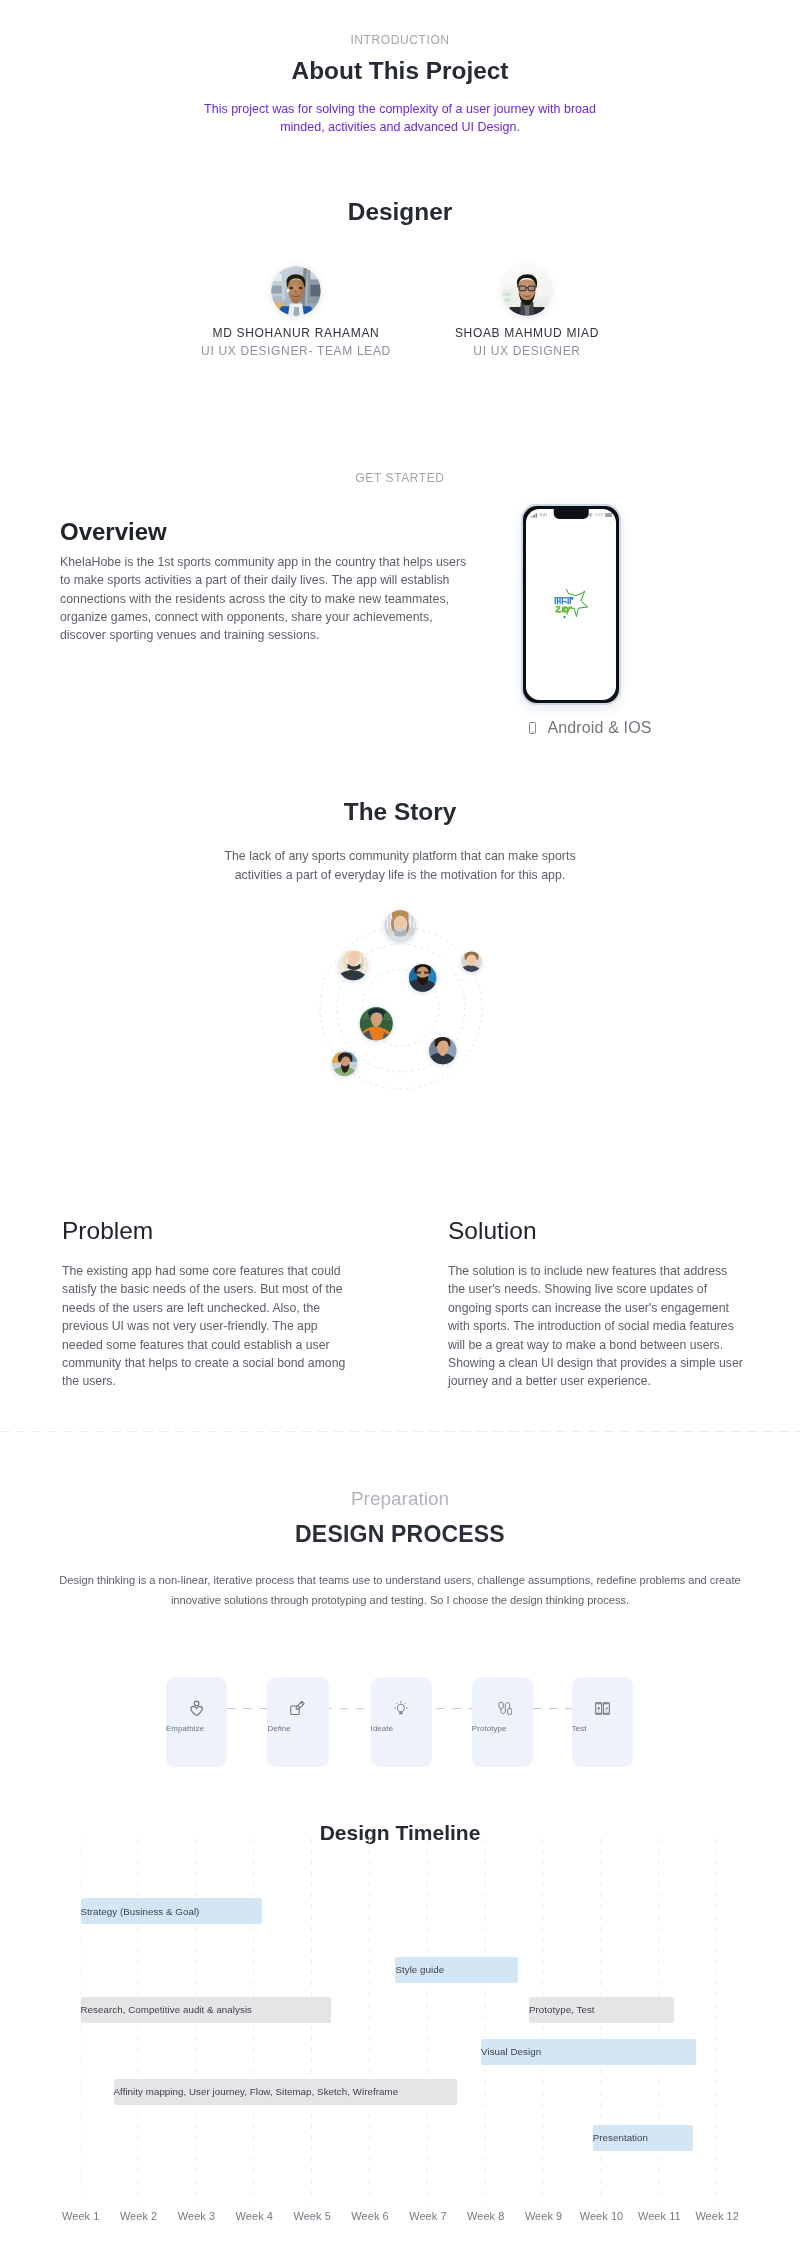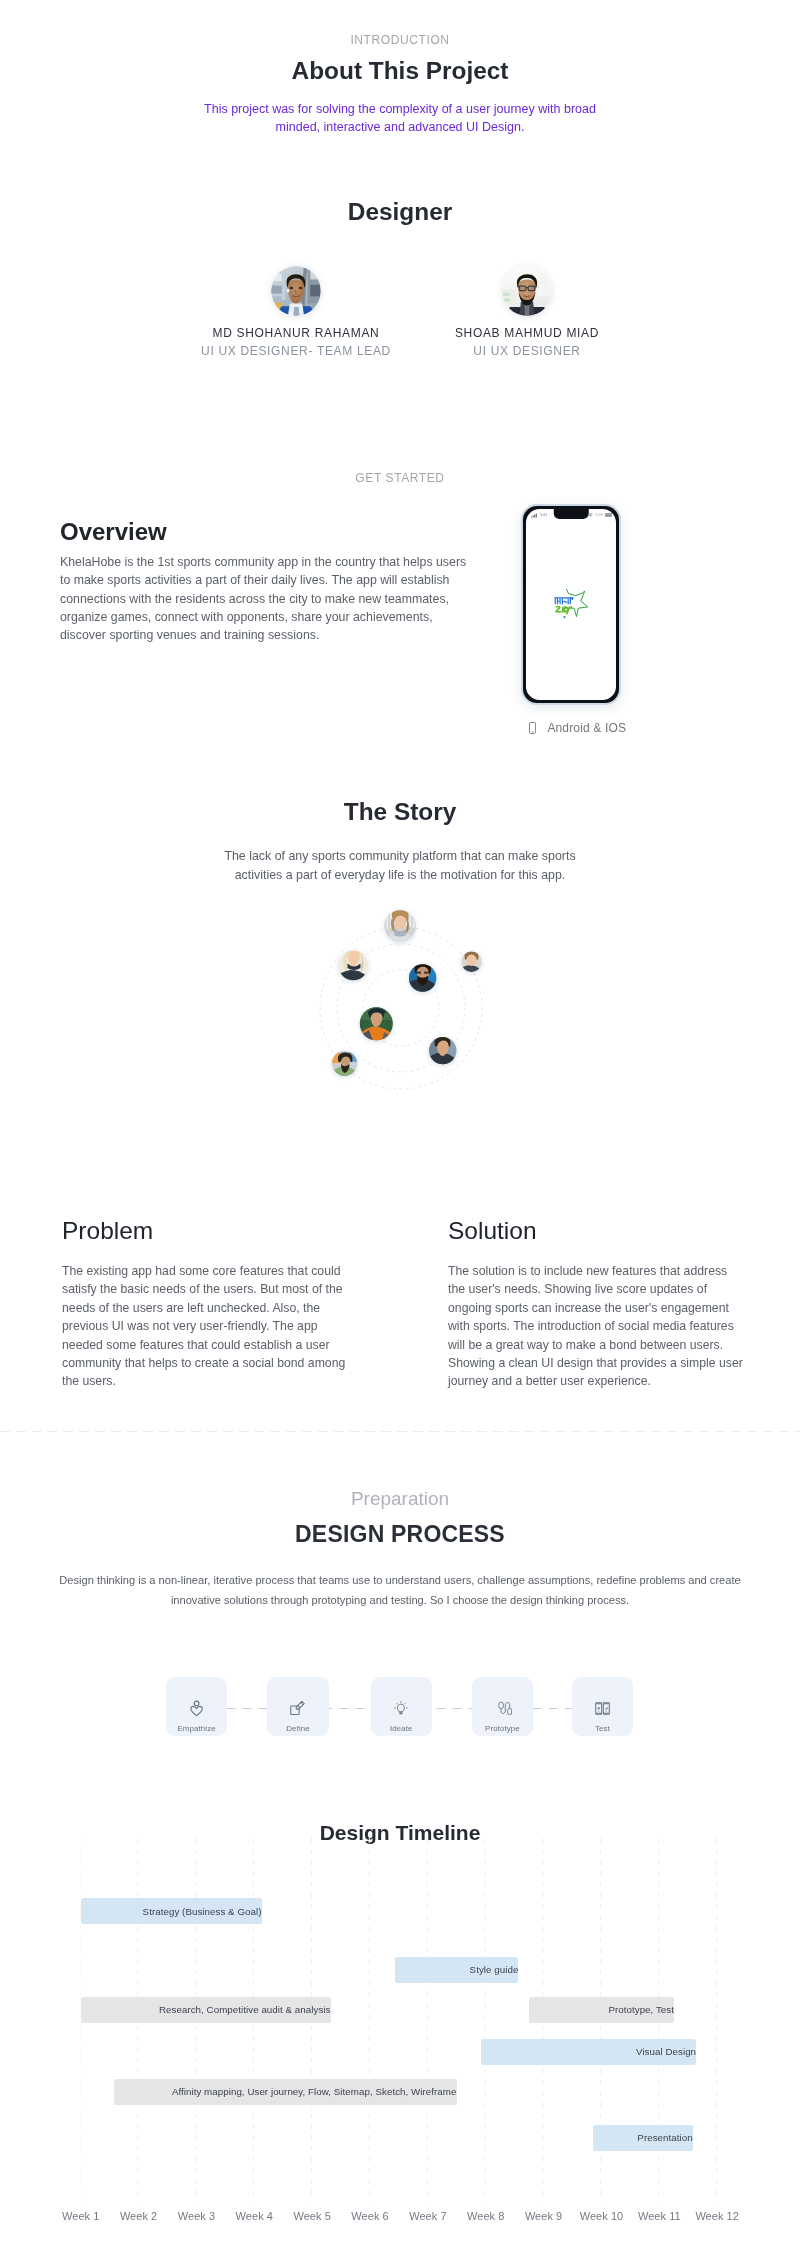--- a/index.html
+++ b/index.html
@@ -44,21 +44,21 @@
   .phone-screen:after{content:"";position:absolute;right:-4.1px;top:50px;width:1.6px;height:24px;border-radius:1px;background:#c4d0dd;}
   .phone-notch{position:absolute;left:50%;top:-1px;transform:translateX(-50%);width:34.5px;height:11.2px;
     background:#0d1117;border-radius:0 0 5.6px 5.6px;}
   .status-left{position:absolute;left:5px;top:4px;display:flex;align-items:center;gap:1.6px;}
   .status-right{position:absolute;right:4px;top:4px;display:flex;align-items:center;gap:1.6px;}
   .status-txt{font-size:3.6px;color:#6a7077;letter-spacing:.1px;}
   .status-txt.tiny{font-size:3.2px;color:#9aa0a7;}
   .battery-box{display:inline-block;width:7px;height:3.4px;border-radius:1px;background:#9aa1a9;}
   .phone-logo{position:absolute;left:50%;top:50%;transform:translate(-50%,-47%);}
   .platform{position:absolute;left:529px;top:721px;width:199px;white-space:nowrap;display:flex;align-items:center;justify-content:flex-start;gap:11.3px;}
-  .platform-txt{font-size:12px;color:#71777f;letter-spacing:.15px;line-height:14px;}
+  .platform-txt{font-size:16px;color:#71777f;letter-spacing:.15px;line-height:14px;}
 
   
   .sec-story{position:absolute;left:0;top:0;width:800px;}
   .story-title{position:absolute;left:0;top:798px;width:800px;line-height:27px;}
   .story-body{position:absolute;left:0;top:847px;width:800px;margin:0;text-align:center;
     font-size:12.4px;line-height:18.5px;color:#5b6069;}
   .orbit-wrap{position:absolute;left:316px;top:920px;width:186px;height:186px;overflow:visible;}
   .orbit-wrap svg{overflow:visible;}
 
   
@@ -73,53 +73,53 @@
   .pr-eyebrow{position:absolute;left:0;top:1488px;width:800px;text-align:center;
     font-size:19px;color:#b0b4ba;line-height:22px;}
   .pr-title{position:absolute;left:0;top:1519px;width:800px;margin:0;text-align:center;
     font-size:23px;font-weight:700;color:#2b3038;letter-spacing:.2px;line-height:30px;}
   .pr-body{position:absolute;left:0;top:1570px;width:800px;margin:0;text-align:center;
     font-size:11.1px;line-height:20px;color:#5b6069;}
   .pr-steps{position:absolute;left:166px;top:1677px;width:467px;height:70px;}
   .pr-connector{position:absolute;left:61.3px;top:31px;width:345px;height:1px;
     background-image:linear-gradient(to right,#c6ccd3 0,#c6ccd3 8.4px,transparent 8.4px,transparent 16.1px);
     background-size:16.1px 1px;}
-  .pr-card{position:absolute;top:0;width:61.2px;height:59px;border-radius:9px;background:#eef2fb;
-    display:flex;flex-direction:column;align-items:center;}
+  .pr-card{position:absolute;top:0;width:61.2px;height:90px;border-radius:9px;background:#eef2fb;
+    display:flex;flex-direction:column;}
   .pr-icon{display:flex;align-items:center;justify-content:center;height:20px;margin-top:21px;line-height:0;}
   .pr-icon svg{display:block;}
   .pr-label{margin-top:6px;font-size:7.9px;color:#6a737f;letter-spacing:.1px;}
   
   .sec-timeline{position:absolute;left:0;top:0;width:800px;}
   .tl-title{position:absolute;left:0;top:1818px;width:800px;margin:0;text-align:center;
     font-size:21px;font-weight:700;color:#262b33;line-height:30px;}
   .tl-grid{position:absolute;left:80.25px;top:1838px;width:638px;height:364px;}
   .tl-grid svg{display:block;}
   .tl-bars{position:absolute;left:80.5px;top:1838px;width:640px;height:364px;}
-  .tl-bar{position:absolute;height:26px;border-radius:2.5px;display:flex;align-items:center;justify-content:flex-end;}
+  .tl-bar{position:absolute;height:26px;border-radius:2.5px;display:flex;align-items:center;justify-content:flex-start;}
   .tl-bar.blue{background:#d4e5f3;}
   .tl-bar.green{background:#e5e5e5;margin-top:40px;}
   .tl-bar-lbl{font-size:9.75px;color:#3d4350;letter-spacing:.05px;white-space:nowrap;}
   .tl-axis{position:absolute;left:51.8px;top:2210px;width:696px;display:flex;}
   .tl-week{flex:0 0 57.87px;text-align:center;font-size:11px;color:#747a84;letter-spacing:.05px;}
   .ps-divider{position:absolute;left:0;top:1431px;width:800px;height:1px;
     background-image:linear-gradient(to right,#ebecee 0,#ebecee 10px,transparent 10px,transparent 15.9px);
     background-size:15.9px 1px;}
 </style>
 </head>
 <body>
 
 <div class="page">
 
   <section class="sec-intro">
     <div class="eyebrow">INTRODUCTION</div>
     <h1 class="h1">About This Project</h1>
     <p class="intro-body">
       <span>This project was for solving the complexity of a user journey with broad</span><br>
-      <span>minded, interactive and advanced UI Design.</span>
+      <span>minded, activities and advanced UI Design.</span>
     </p>
   </section>
 
   <section class="sec-overview">
     <div class="eyebrow ov-eyebrow">GET STARTED</div>
     <h2 class="ov-title">Overview</h2>
     <p class="ov-body">
       <span>KhelaHobe is the 1st sports community app in the country that helps users</span><br>
       <span>to make sports activities a part of their daily lives. The app will establish</span><br>
       <span>connections with the residents across the city to make new teammates,</span><br>

